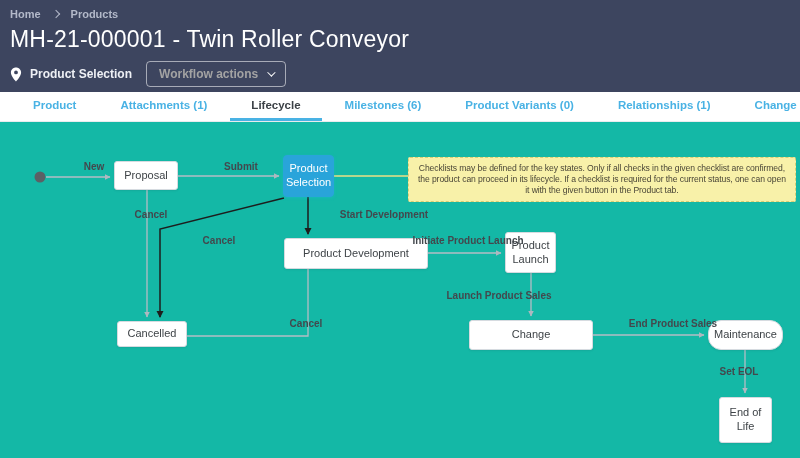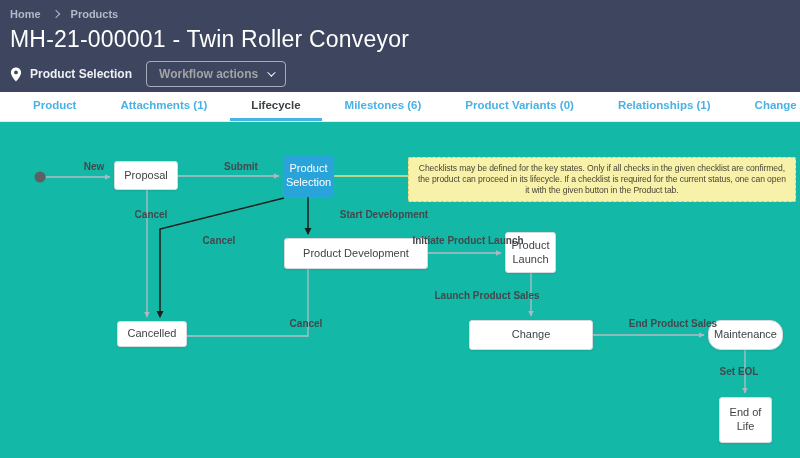--- a/index.html
+++ b/index.html
@@ -89,21 +89,21 @@
   #n-sales{left:469px;top:198px;width:124px;height:30px;}
   #n-maintenance{left:708px;top:198px;width:75px;height:30px;border-radius:13px;}
   #n-end-of-life{left:719px;top:275px;width:53px;height:46px;}
   
   #l-new{left:74px;top:44px;}
   #l-submit{left:221px;top:44px;}
   #l-cancel-proposal{left:131px;top:92px;}
   #l-cancel-selection{left:199px;top:118px;}
   #l-start-development{left:364px;top:92px;}
   #l-initiate-product-launch{left:448px;top:118px;}
-  #l-launch-product-sales{left:467px;top:173px;}
+  #l-launch-product-sales{left:479px;top:173px;}
   #l-cancel-development{left:286px;top:201px;}
   #l-end-product-sales{left:653px;top:201px;}
   #l-set-eol{left:719px;top:249px;}
 </style>
 </head>
 <body>
 
 <div class="app-header">
   <div class="breadcrumb">
     <a>Home</a>

